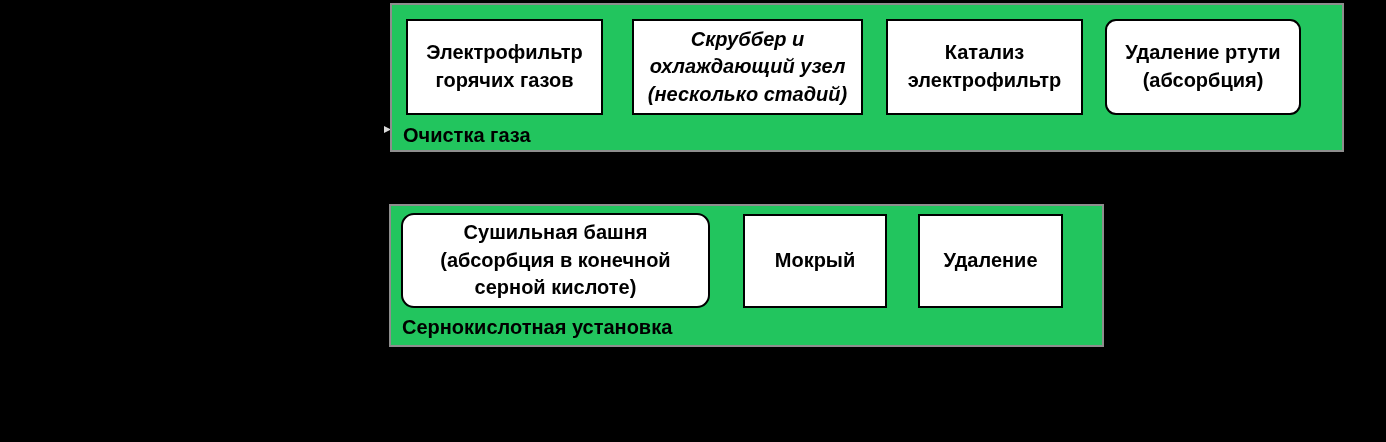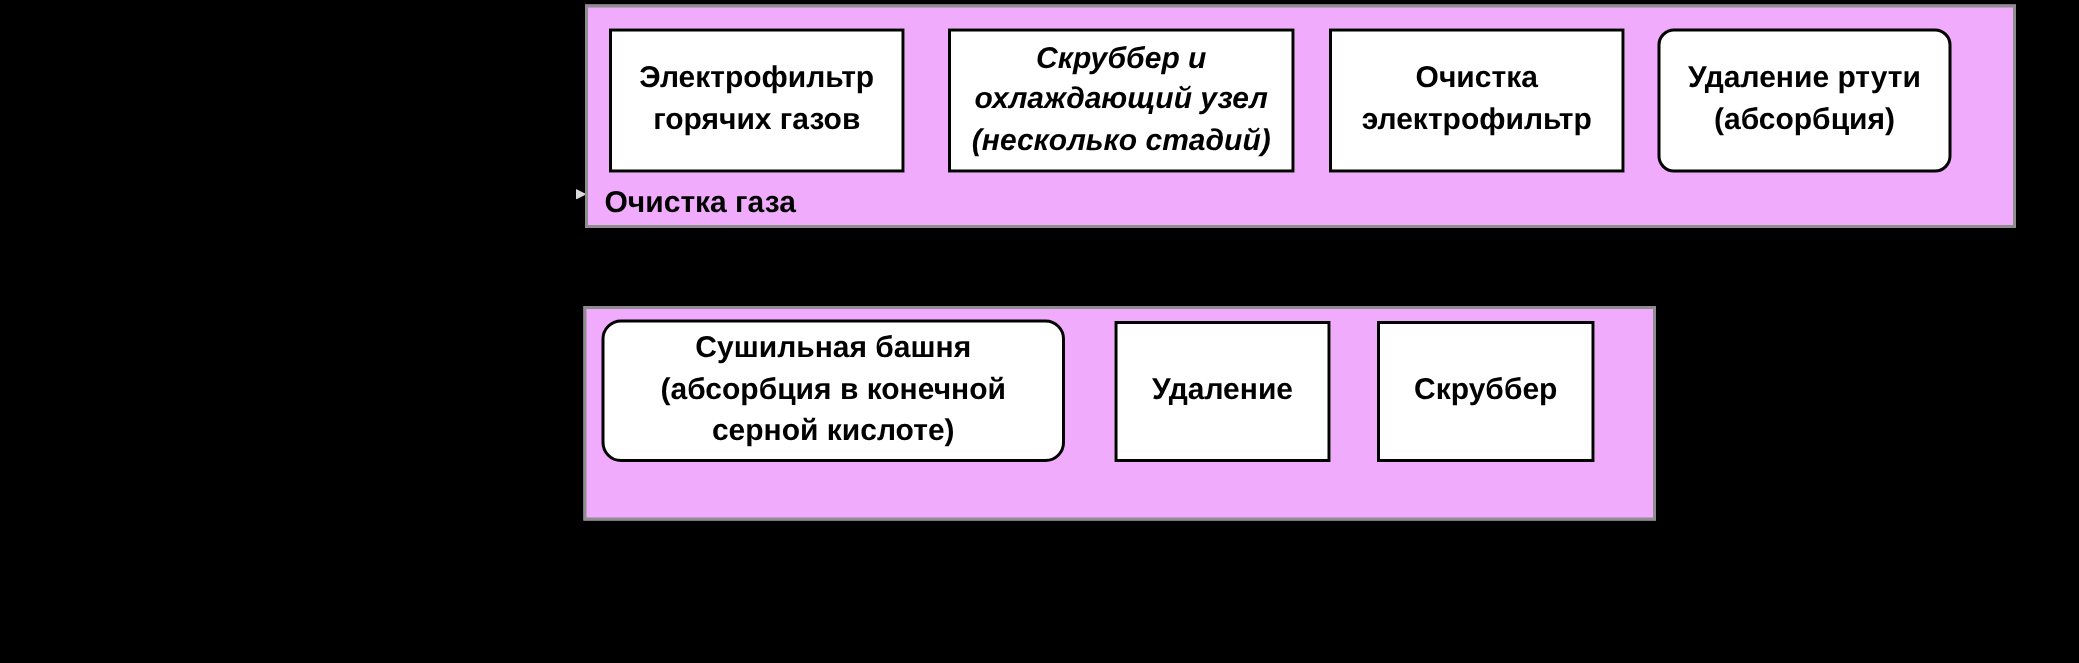--- a/index.html
+++ b/index.html
@@ -10,21 +10,21 @@
   #canvas {
     position: relative;
     width: 1386px;
     height: 442px;
     background: #000000;
     overflow: hidden;
     font-family: "Liberation Sans", "DejaVu Sans", sans-serif;
   }
   .panel {
     position: absolute;
-    background: #f0abfc;
+    background: #22c55e;
     border: 2px solid #8e8e8e;
     box-sizing: border-box;
   }
   #panel-gas-cleaning {
     left: 390px;
     top: 3px;
     width: 954px;
     height: 149px;
   }
   #panel-sulfuric-acid {
@@ -83,28 +83,29 @@
 <div id="canvas">
 
   <div id="arrow-artifact"></div>
 
   <div class="panel" id="panel-gas-cleaning">
     <div class="process-box" id="box-electrofilter">Электрофильтр
 горячих газов</div>
     <div class="process-box" id="box-scrubber">Скруббер и
 охлаждающий узел
 (несколько стадий)</div>
-    <div class="process-box" id="box-wet-filter">Очистка
+    <div class="process-box" id="box-wet-filter">Катализ
 электрофильтр</div>
     <div class="process-box" id="box-mercury">Удаление ртути
 (абсорбция)</div>
     <div class="panel-label">Очистка газа</div>
   </div>
 
   <div class="panel" id="panel-sulfuric-acid">
     <div class="process-box" id="box-drying-tower">Сушильная башня
 (абсорбция в конечной
 серной кислоте)</div>
-    <div class="process-box" id="box-catalysis">Удаление</div>
-    <div class="process-box" id="box-absorption">Скруббер</div>
+    <div class="process-box" id="box-catalysis">Мокрый</div>
+    <div class="process-box" id="box-absorption">Удаление</div>
+    <div class="panel-label">Сернокислотная установка</div>
   </div>
 
 </div>
 
 </body></html>

